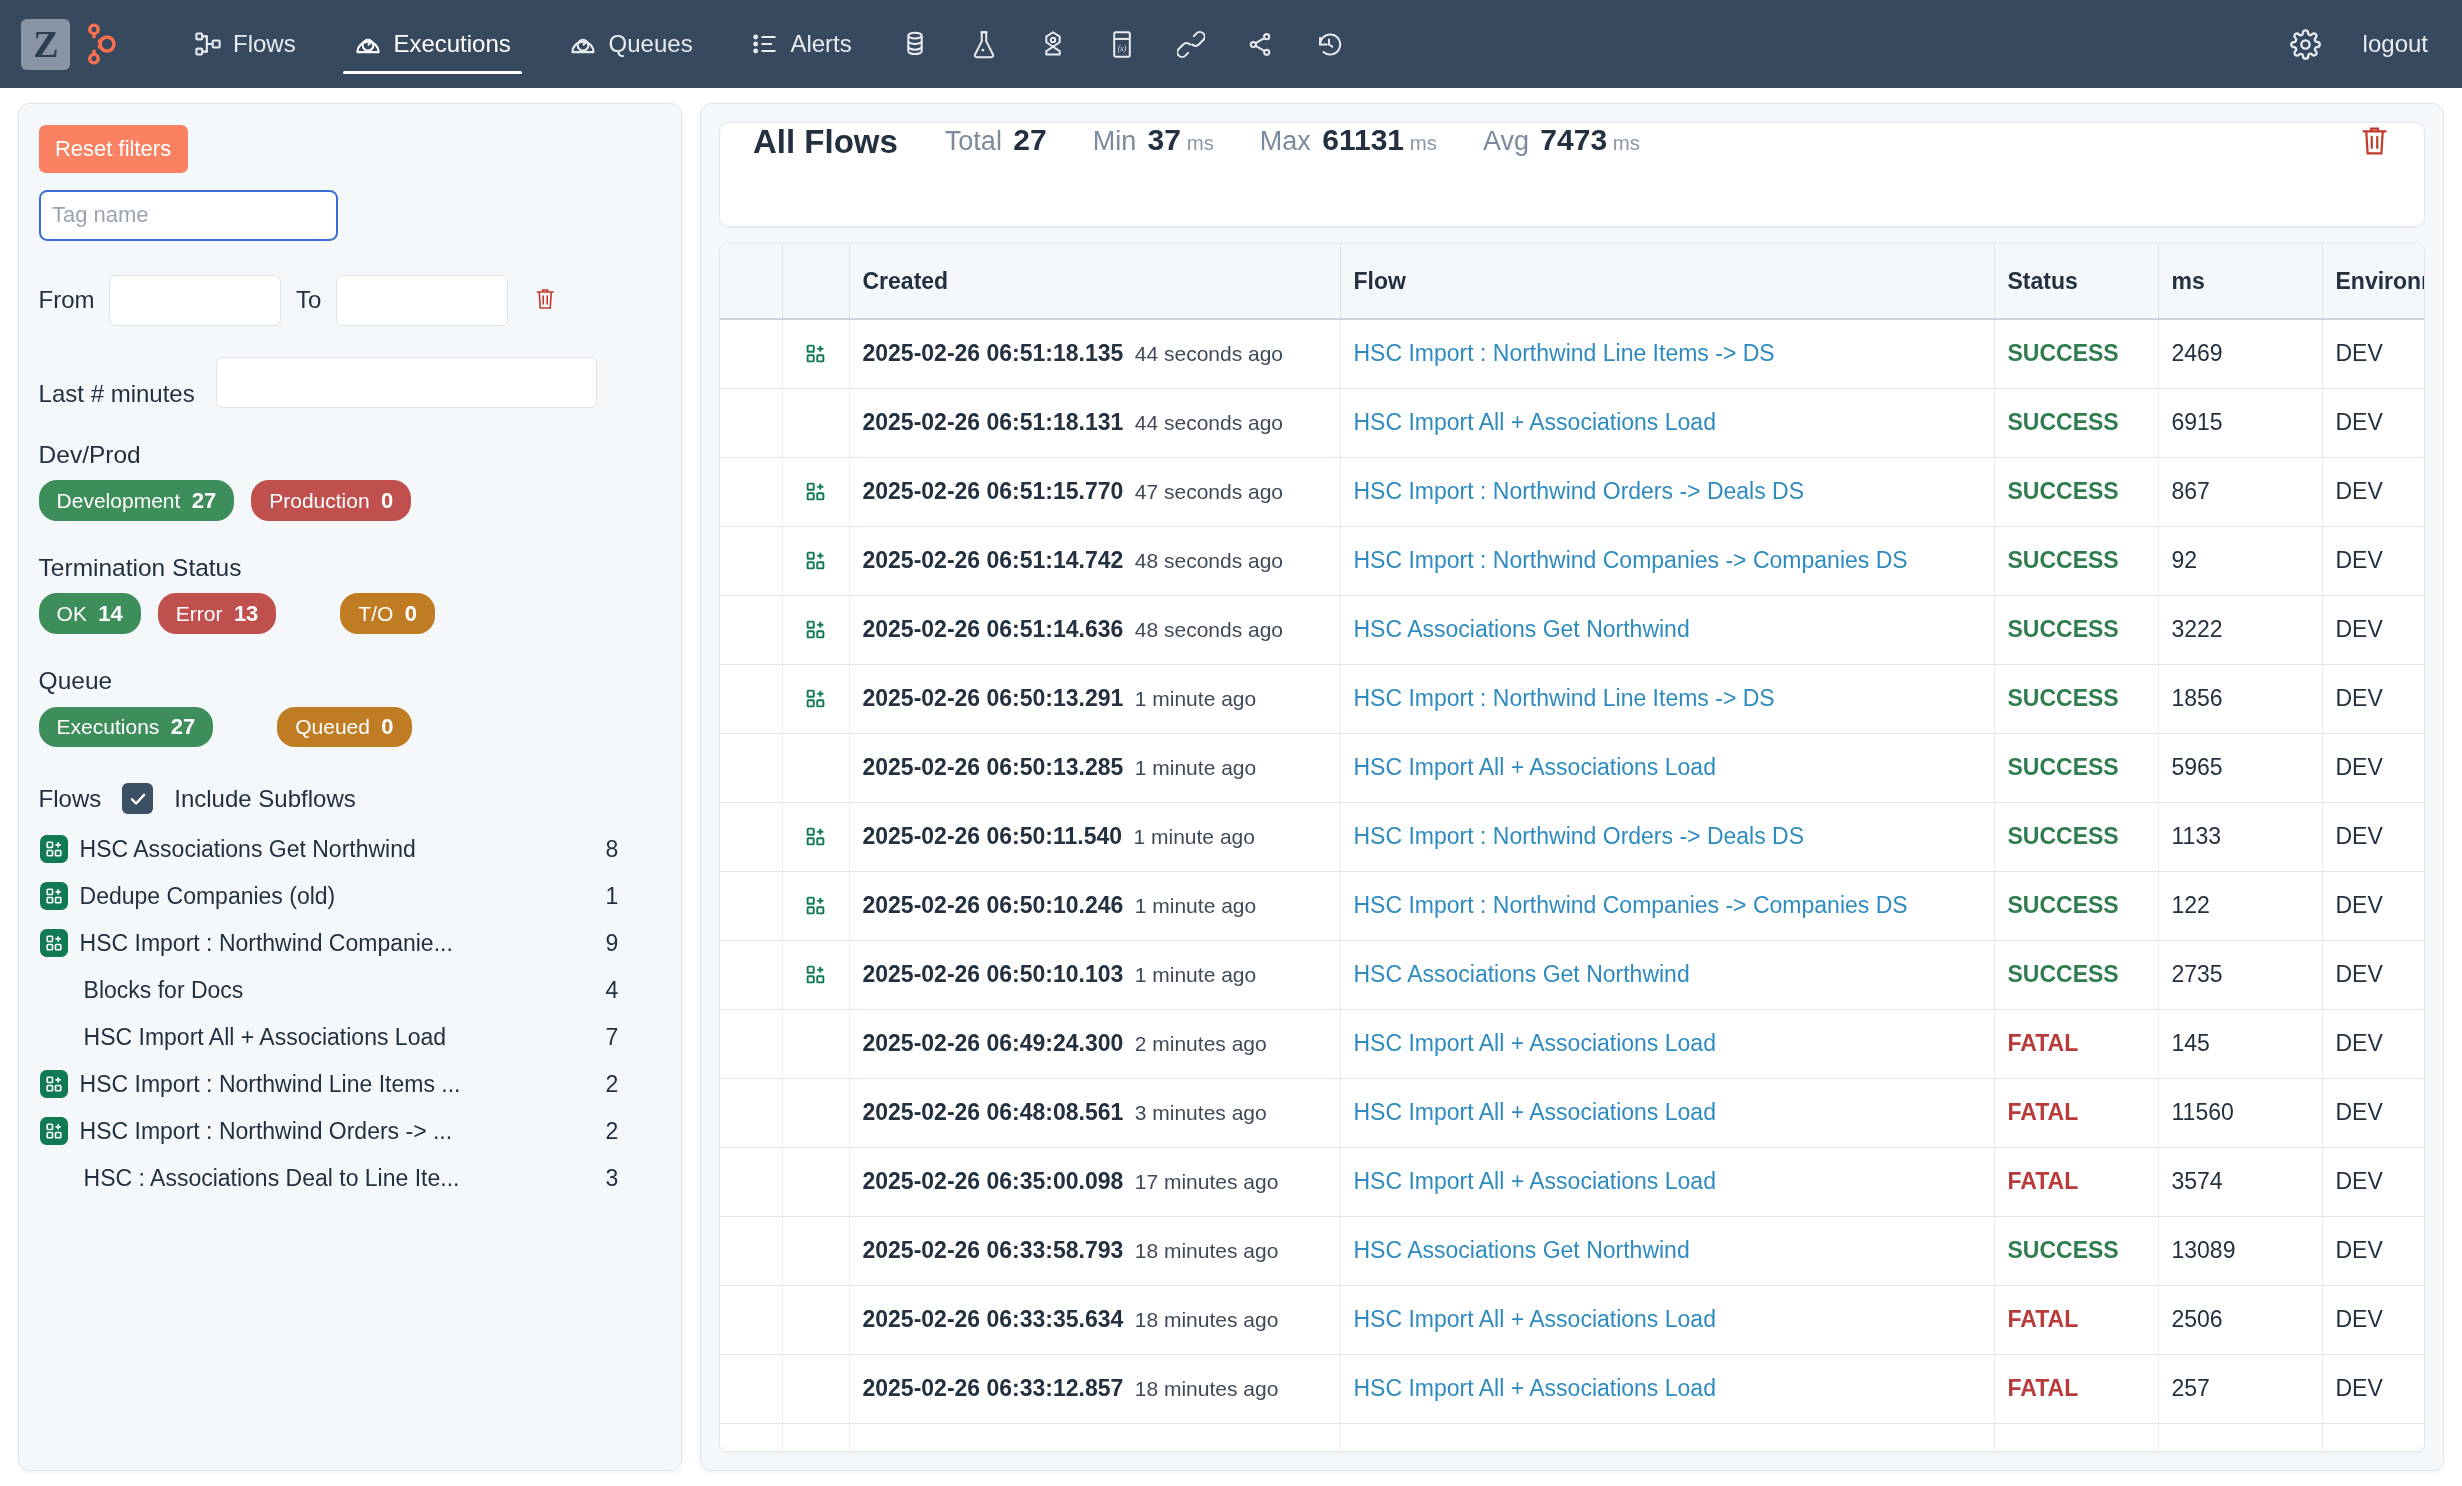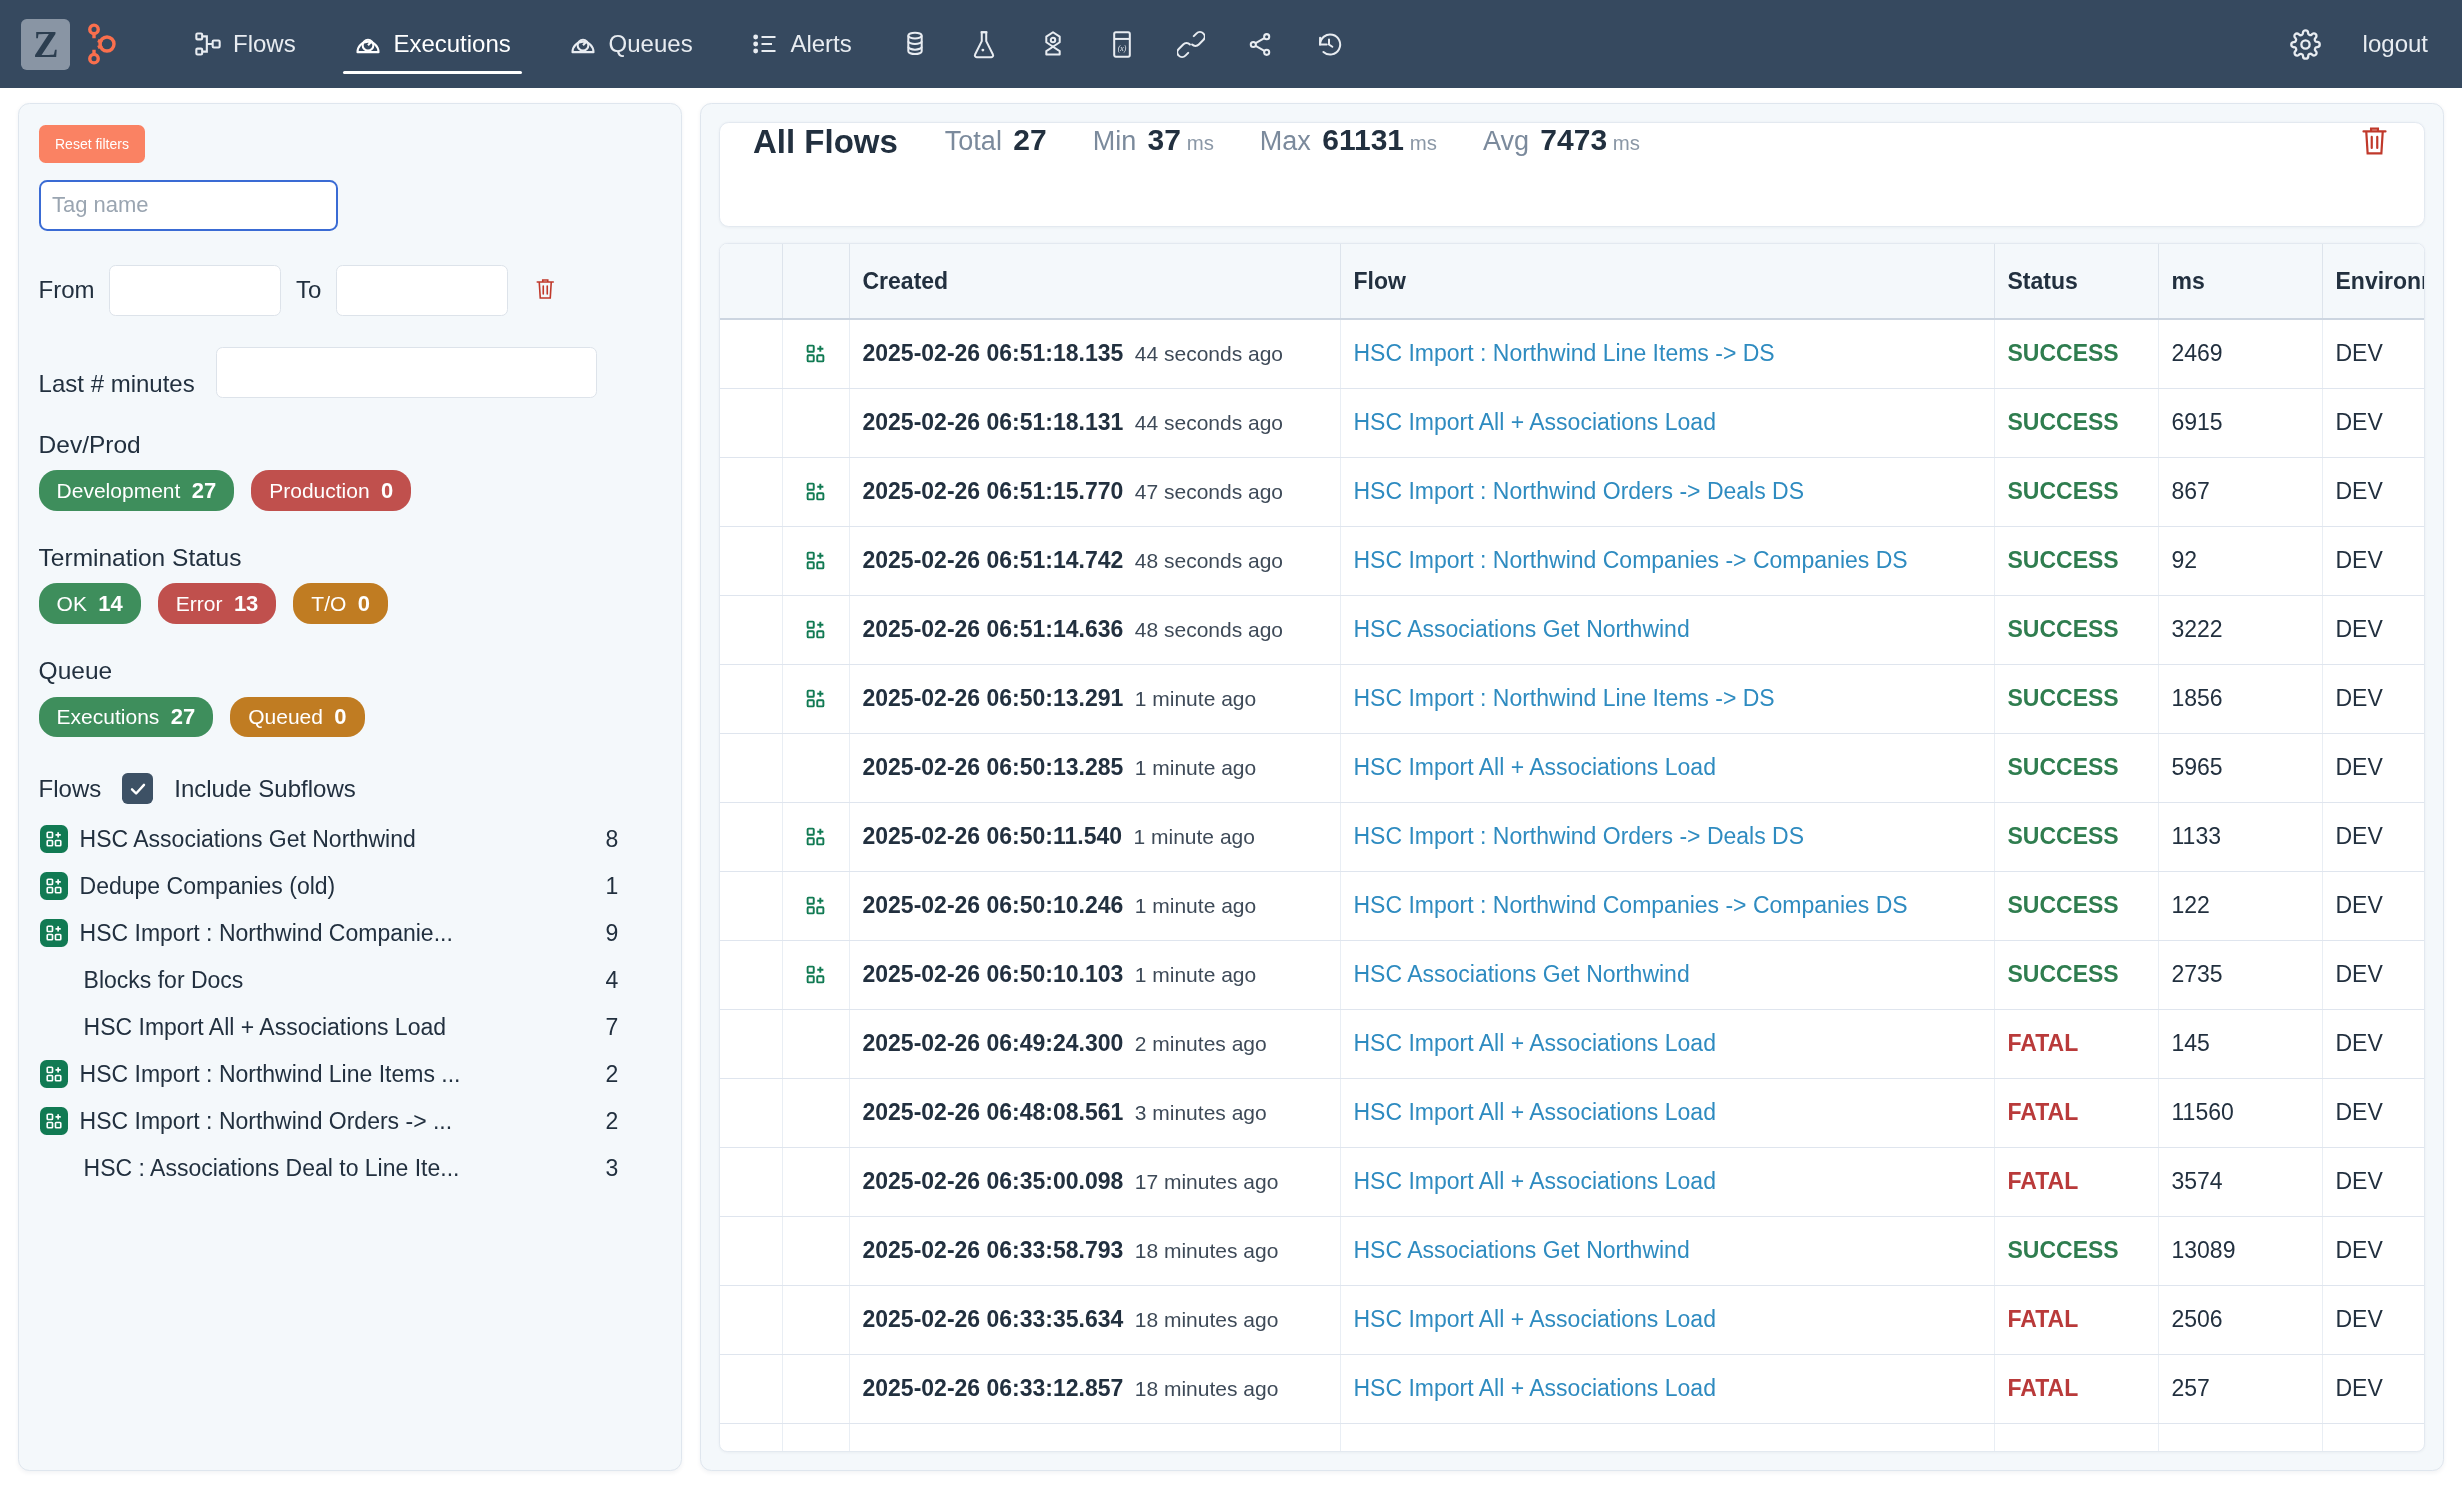--- a/index.html
+++ b/index.html
@@ -63,21 +63,21 @@
     background: #f4f8fb;
     border: 0.8px solid #dfe6ee;
     border-radius: 11.4px;
     padding: 21px 19.6px 8.2px 19.6px;
     box-shadow: 0 1.6px 4.1px rgba(30,50,80,.06);
     overflow: hidden;
   }
   .reset-btn {
     display: inline-block;
     background: #fa8263; color: #fff;
-    font-size: 14px; border: none; border-radius: 6.5px;
+    font-size: 22px; border: none; border-radius: 6.5px;
     padding: 11.4px 16.4px; cursor: pointer;
     margin-bottom: 16.4px;
   }
   .tag-input {
     display: block; width: 299px; height: 51px;
     border: 2.5px solid #3a6bd4; border-radius: 8.2px;
     background: #fff; font-size: 22px;
     padding: 0 11.4px; color: #22303f;
     font-family: "Liberation Sans", sans-serif;
     outline: none;
@@ -112,21 +112,21 @@
   .pills { display: flex; gap: 17px; align-items: center; }
   .pill {
     display: inline-flex; align-items: center; gap: 11.4px;
     border-radius: 18px; padding: 7.4px 18px;
     color: #fff; font-size: 21px; cursor: pointer;
     white-space: nowrap;
   }
   .pill .cnt { font-weight: bold; font-size: 22px; }
   .pill.green  { background: #3e8e5c; }
   .pill.red    { background: #c0504d; }
-  .pill.orange { background: #c07c22; }
+  .pill.orange { background: #c07c22; margin-left: 47px; }
 
   .flows-head {
     display: flex; align-items: center; gap: 21px;
     margin: 36px 0 11.4px 0;
   }
   .checkbox {
     width: 31px; height: 31px; border-radius: 5.7px;
     background: #3d5165; display: flex;
     align-items: center; justify-content: center;
     cursor: pointer;

